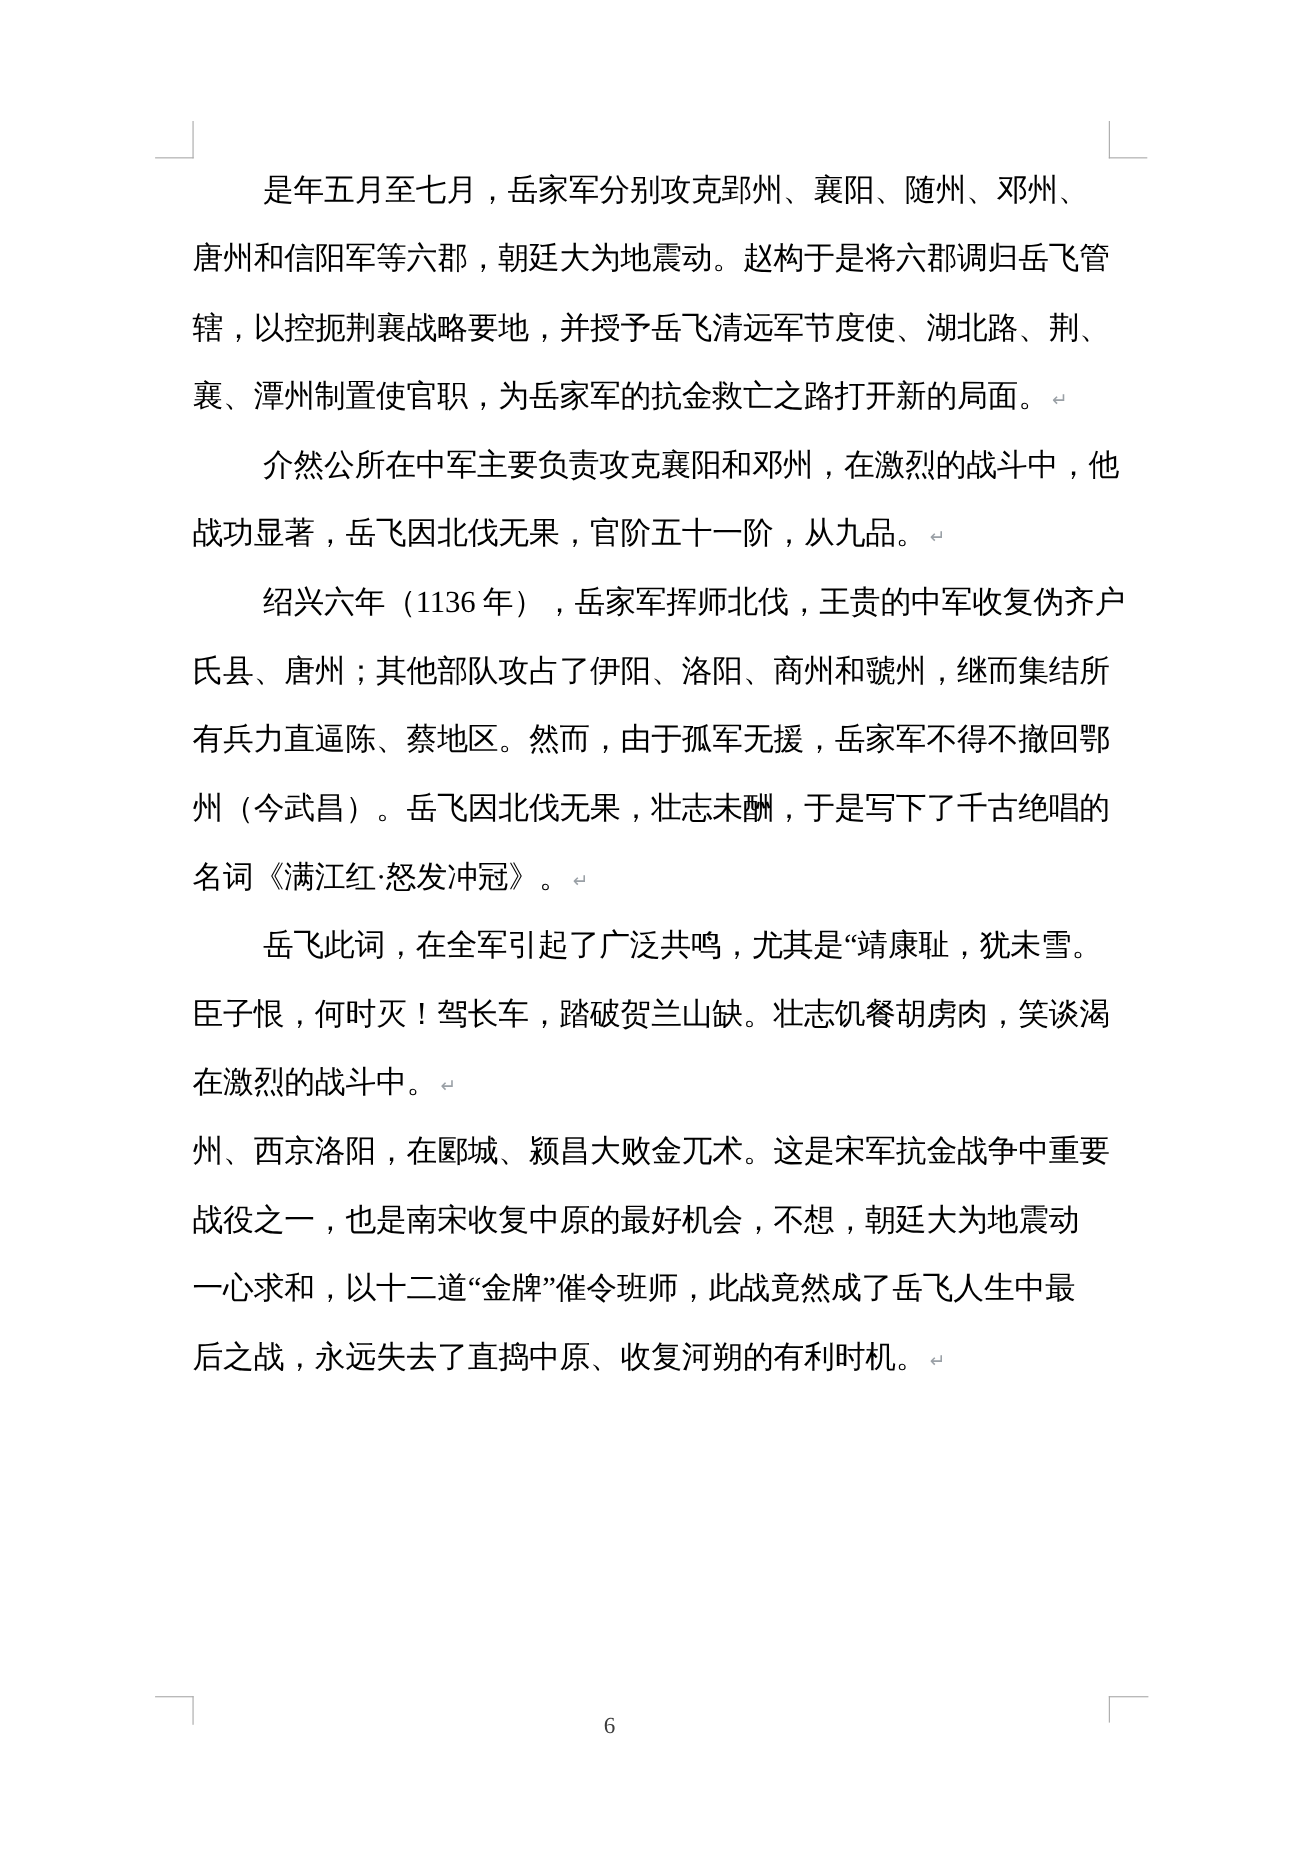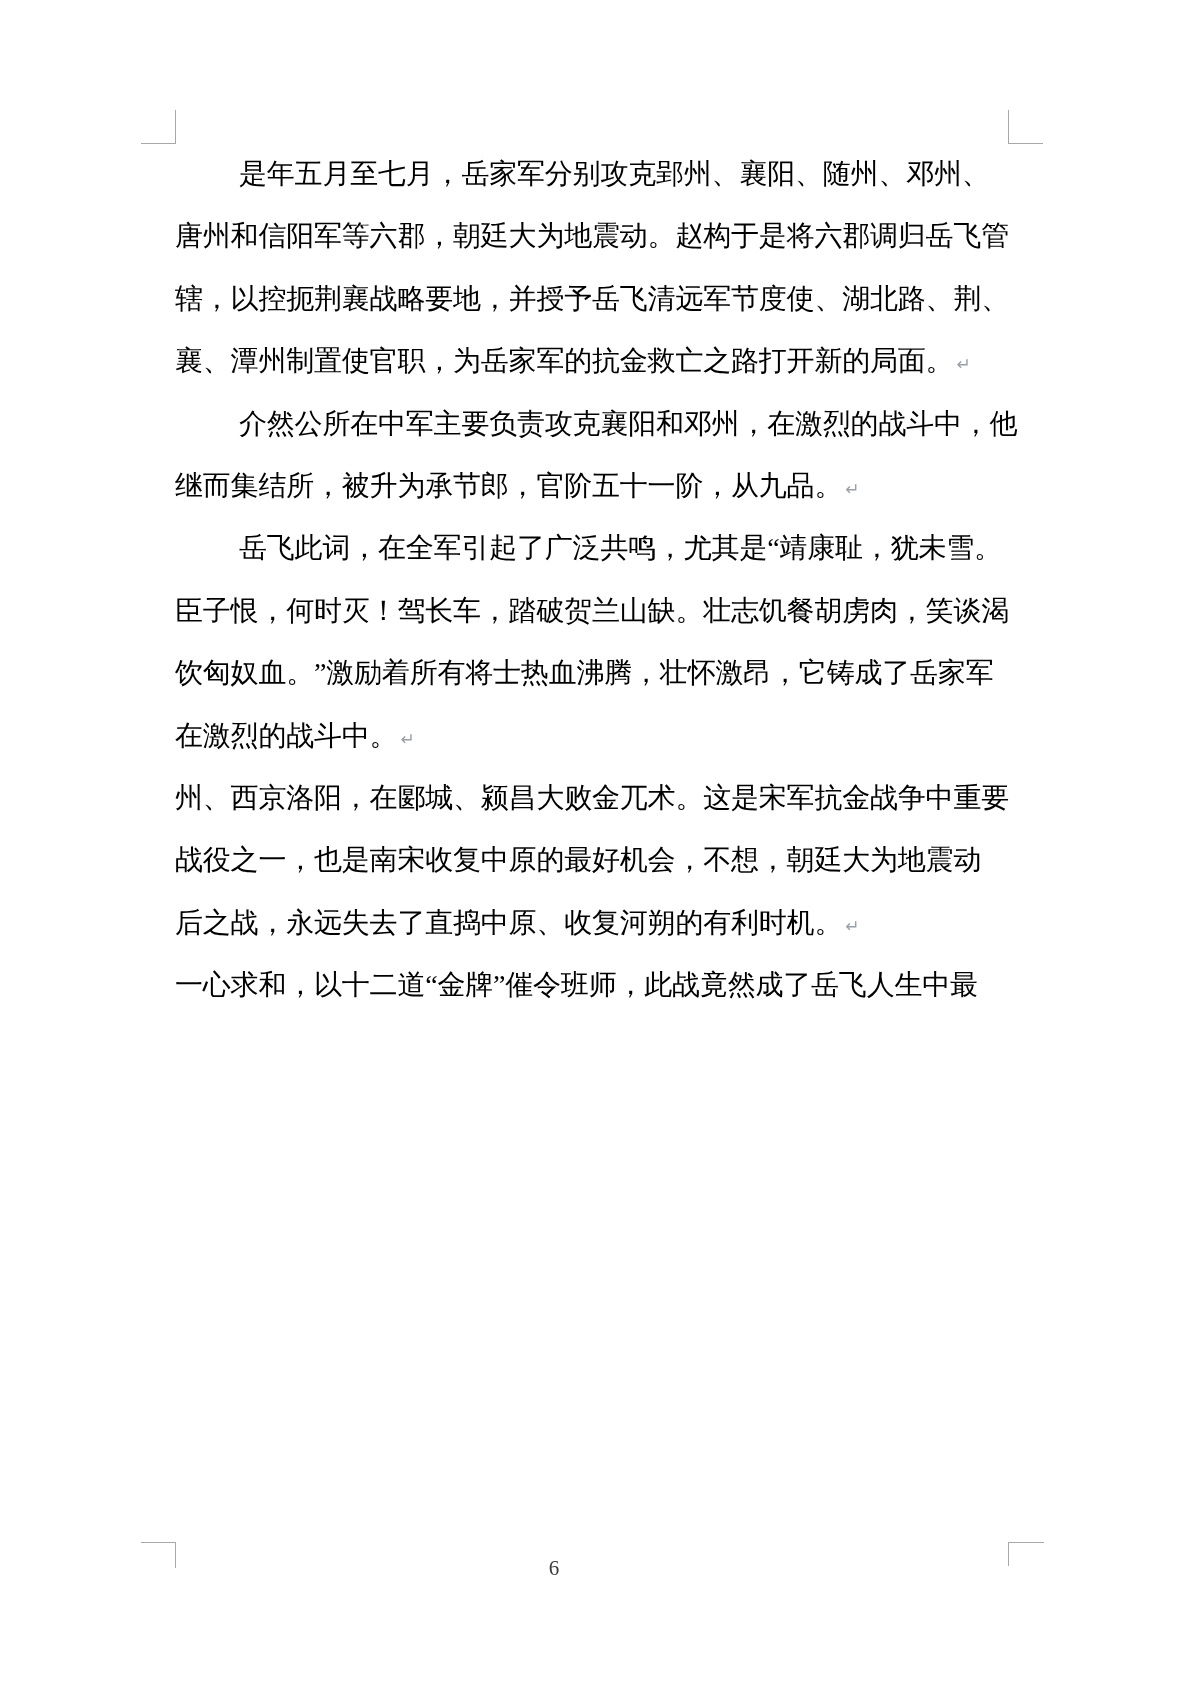--- a/index.html
+++ b/index.html
@@ -70,36 +70,42 @@
 
     <div class="paragraph">
       <div class="line indent">是年五月至七月，岳家军分别攻克郢州、襄阳、随州、邓州、</div>
       <div class="line">唐州和信阳军等六郡，朝廷大为地震动。赵构于是将六郡调归岳飞管</div>
       <div class="line">辖，以控扼荆襄战略要地，并授予岳飞清远军节度使、湖北路、荆、</div>
       <div class="line"><span>襄、潭州制置使官职，为岳家军的抗金救亡之路打开新的局面。</span><span class="pmark">↵</span></div>
     </div>
 
     <div class="paragraph">
       <div class="line indent">介然公所在中军主要负责攻克襄阳和邓州，在激烈的战斗中，他</div>
-      <div class="line"><span>继而集结所，被升为承节郎，官阶五十一阶，从九品。</span><span class="pmark">↵</span></div>
+      <div class="line"><span>战功显著，岳飞因北伐无果，官阶五十一阶，从九品。</span><span class="pmark">↵</span></div>
     </div>
 
+    <div class="paragraph">
+      <div class="line indent">绍兴六年（1136 年），岳家军挥师北伐，王贵的中军收复伪齐户</div>
+      <div class="line">氏县、唐州；其他部队攻占了伊阳、洛阳、商州和虢州，继而集结所</div>
+      <div class="line">有兵力直逼陈、蔡地区。然而，由于孤军无援，岳家军不得不撤回鄂</div>
+      <div class="line">州（今武昌）。岳飞因北伐无果，壮志未酬，于是写下了千古绝唱的</div>
+      <div class="line"><span>名词《满江红·怒发冲冠》。</span><span class="pmark">↵</span></div>
+    </div>
 
     <div class="paragraph">
       <div class="line indent">岳飞此词，在全军引起了广泛共鸣，尤其是“靖康耻，犹未雪。</div>
       <div class="line">臣子恨，何时灭！驾长车，踏破贺兰山缺。壮志饥餐胡虏肉，笑谈渴</div>
-      <div class="line">饮匈奴血。”激励着所有将士热血沸腾，壮怀激昂，它铸成了岳家军</div>
       <div class="line"><span>在激烈的战斗中。</span><span class="pmark">↵</span></div>
     </div>
 
     <div class="paragraph">
       <div class="line">州、西京洛阳，在郾城、颍昌大败金兀术。这是宋军抗金战争中重要</div>
       <div class="line">战役之一，也是南宋收复中原的最好机会，不想，朝廷大为地震动</div>
+      <div class="line">一心求和，以十二道“金牌”催令班师，此战竟然成了岳飞人生中最</div>
       <div class="line"><span>后之战，永远失去了直捣中原、收复河朔的有利时机。</span><span class="pmark">↵</span></div>
-      <div class="line">一心求和，以十二道“金牌”催令班师，此战竟然成了岳飞人生中最</div>
     </div>
 
 
   </div>
 
   <div class="page-number">6</div>
 
 </div>
 
 </body></html>

